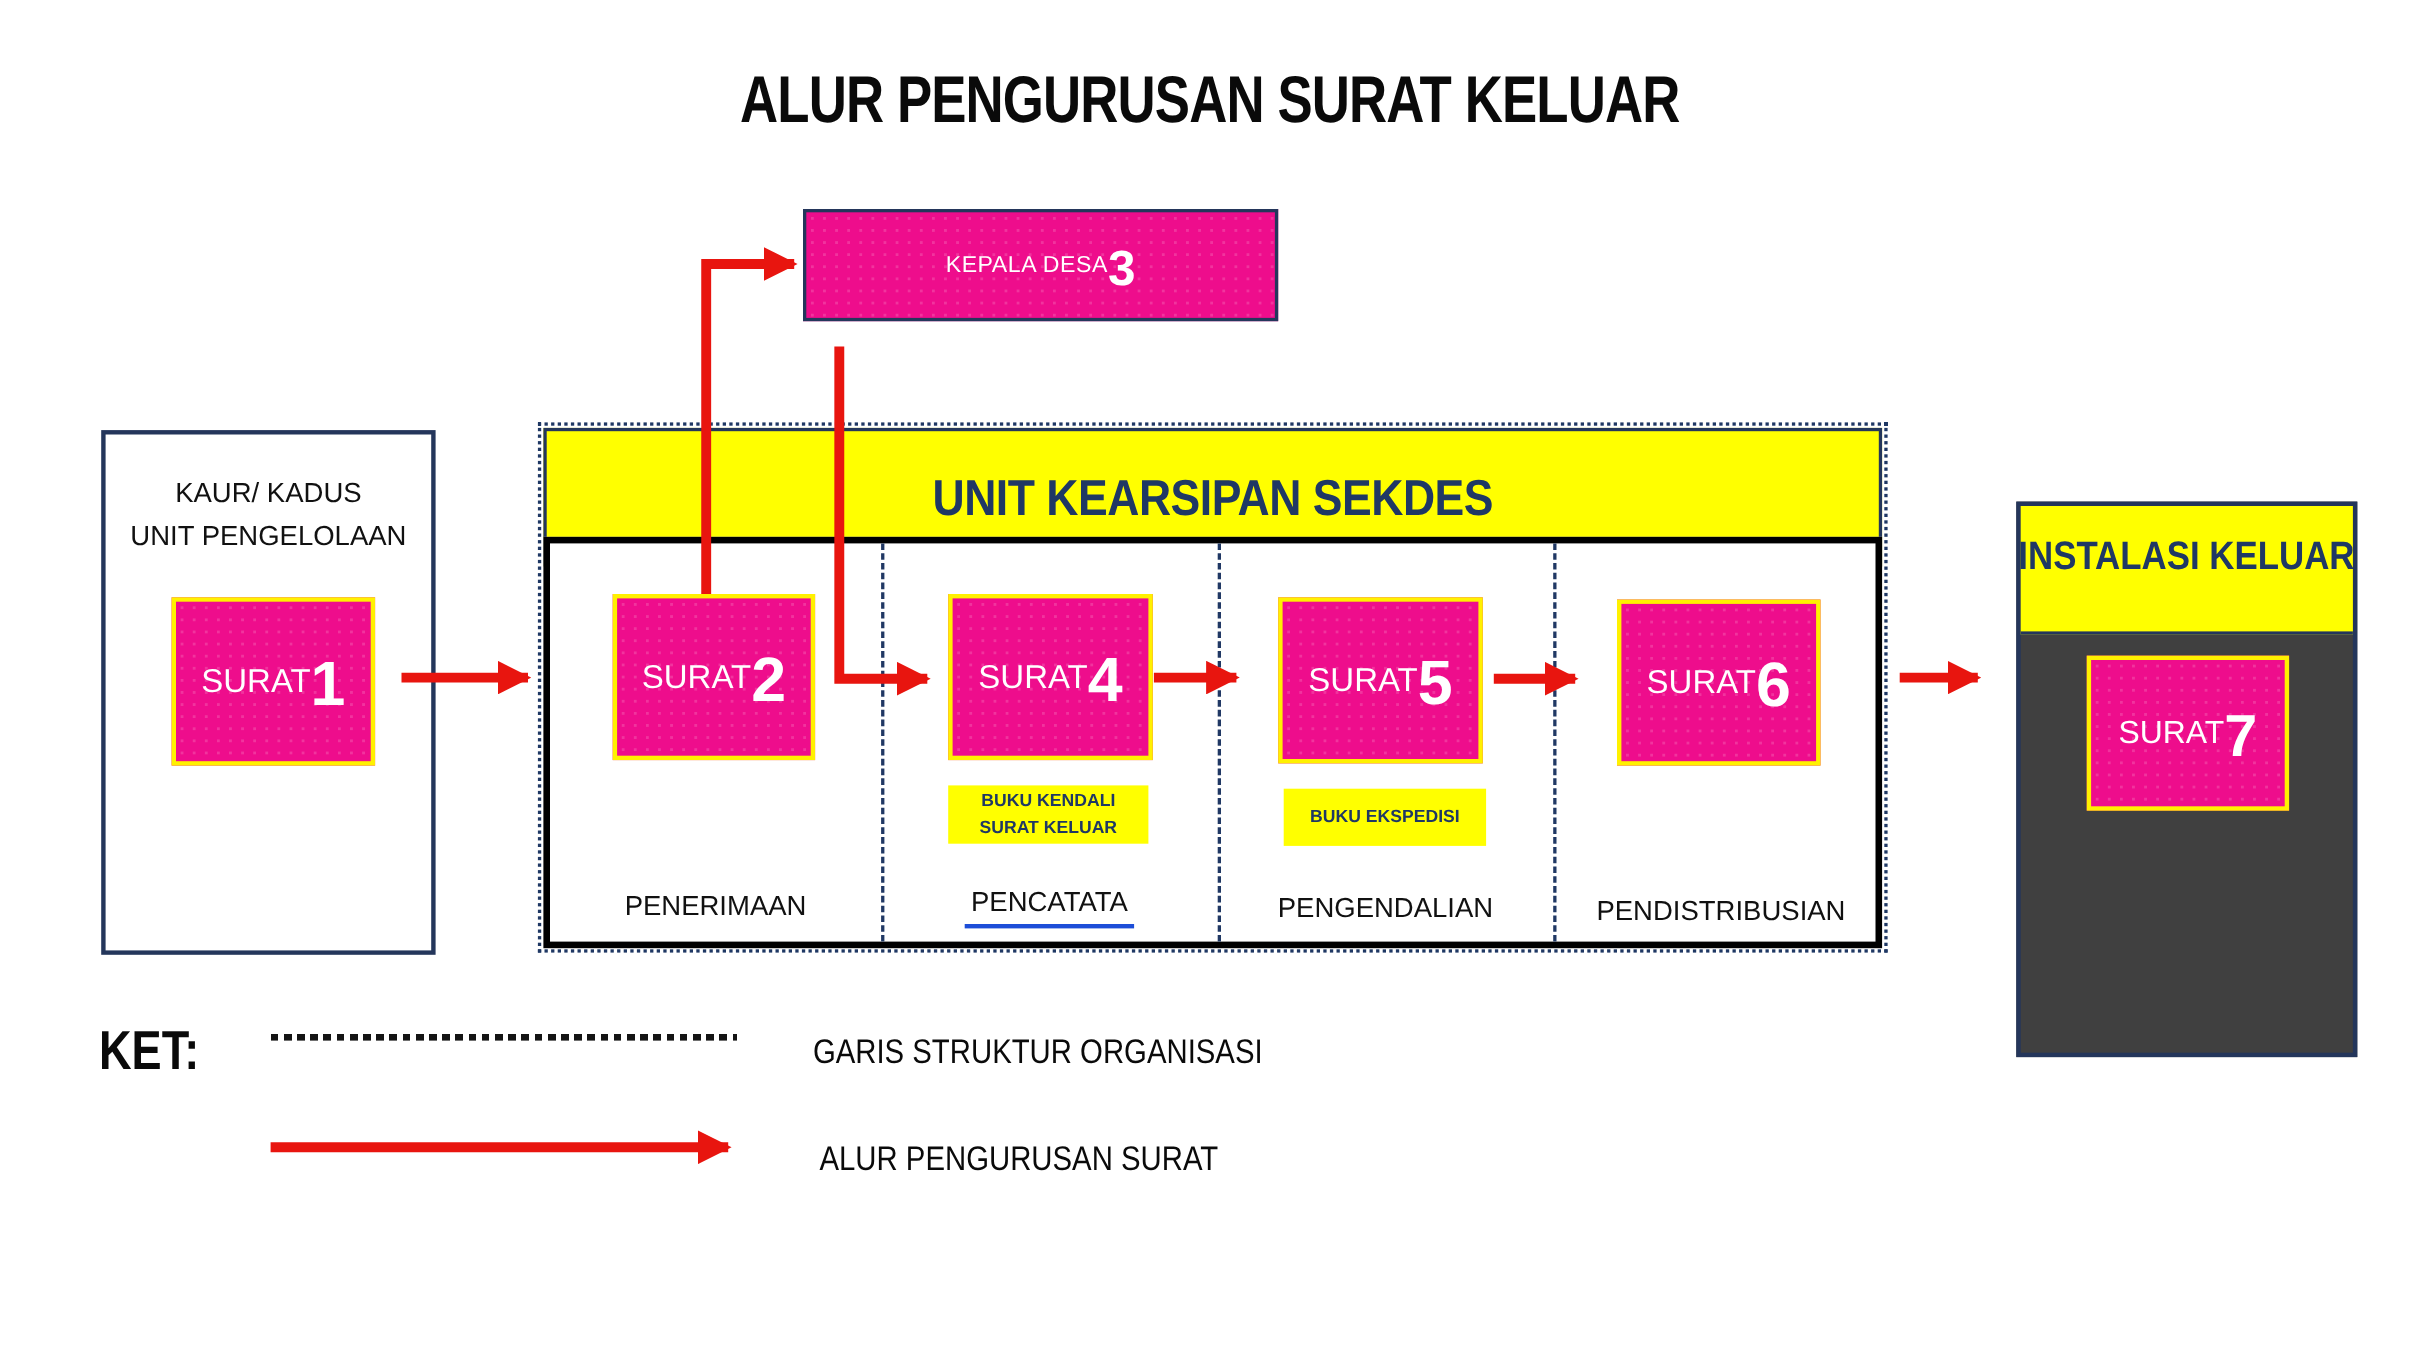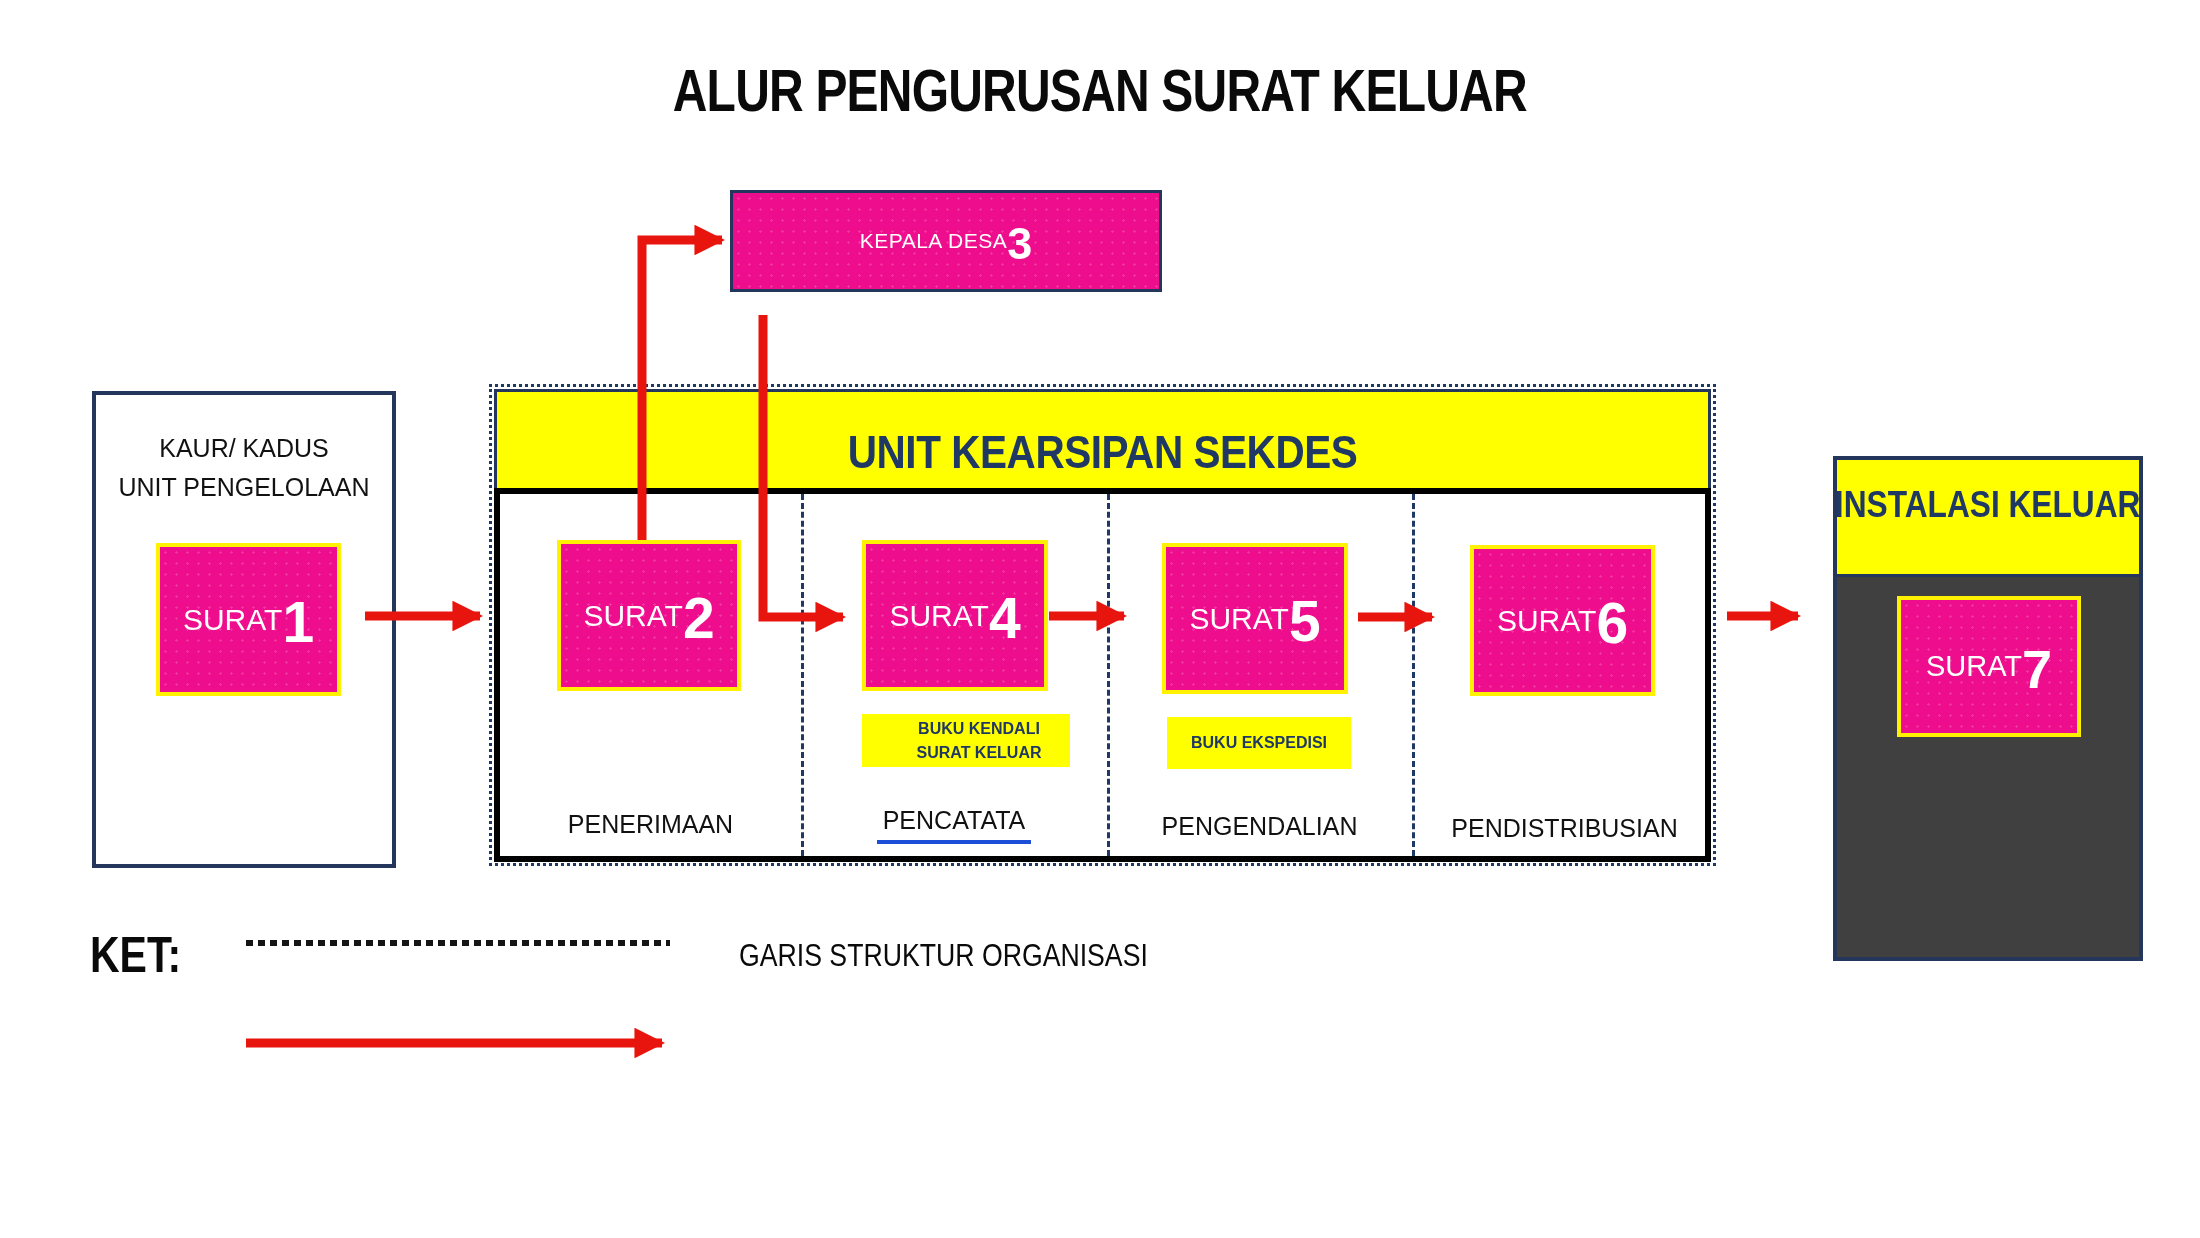--- a/index.html
+++ b/index.html
@@ -72,21 +72,21 @@
   
   .surat2{left:57px;top:46px;width:184px;height:151px;position:absolute;}
   .surat4{left:362px;top:46px;width:186px;height:151px;position:absolute;}
   .surat5{left:662px;top:49px;width:186px;height:151px;position:absolute;}
   .surat6{left:970px;top:51px;width:185px;height:151px;position:absolute;}
   .book{
     position:absolute;background:#ffff00;color:#1f3864;font-weight:bold;
     display:flex;flex-direction:column;align-items:center;justify-content:center;
     font-size:16px;line-height:1.45;text-align:center;
   }
-  .book.b2{left:362px;top:220px;width:182px;height:53px;padding-left:26px;}
+  .book.b2{left:362px;top:220px;width:182px;height:53px;}
   .book.b3{left:667px;top:223px;width:184px;height:52px;}
   
   .instalasi{
     position:absolute;left:1833px;top:456px;width:310px;height:505px;
     border:4px solid #24365b;background:#404040;box-sizing:border-box;
   }
   .instalasi-header{
     position:absolute;left:0;top:0;width:302px;height:114px;
     background:#ffff00;border-bottom:3px solid #24365b;
     display:flex;align-items:flex-start;justify-content:center;
@@ -199,20 +199,23 @@
       <div class="surat-number">7</div>
     </div>
   </div>
 
   <div class="legend-title">
     <span>KET:</span>
   </div>
   <div class="legend-dotted"></div>
   <div class="legend-text lt1">
     <span>GARIS STRUKTUR ORGANISASI</span>
+  </div>
+  <div class="legend-text lt2">
+    <span>ALUR PENGURUSAN SURAT</span>
   </div>
 
   <svg class="arrows" viewBox="0 0 2200 1238" xmlns="http://www.w3.org/2000/svg">
     <defs>
       <marker id="ah" viewBox="0 0 10 10" refX="9" refY="5" markerWidth="3.4" markerHeight="3.4" orient="auto">
         <path d="M0,0 L10,5 L0,10 Z" fill="#e8150f"></path>
       </marker>
     </defs>
     <path d="M365,616 L480,616" stroke="#e8150f" stroke-width="9" fill="none" marker-end="url(#ah)"></path>
     <path d="M642,540 L642,240 L722,240" stroke="#e8150f" stroke-width="9" fill="none" marker-end="url(#ah)"></path>

